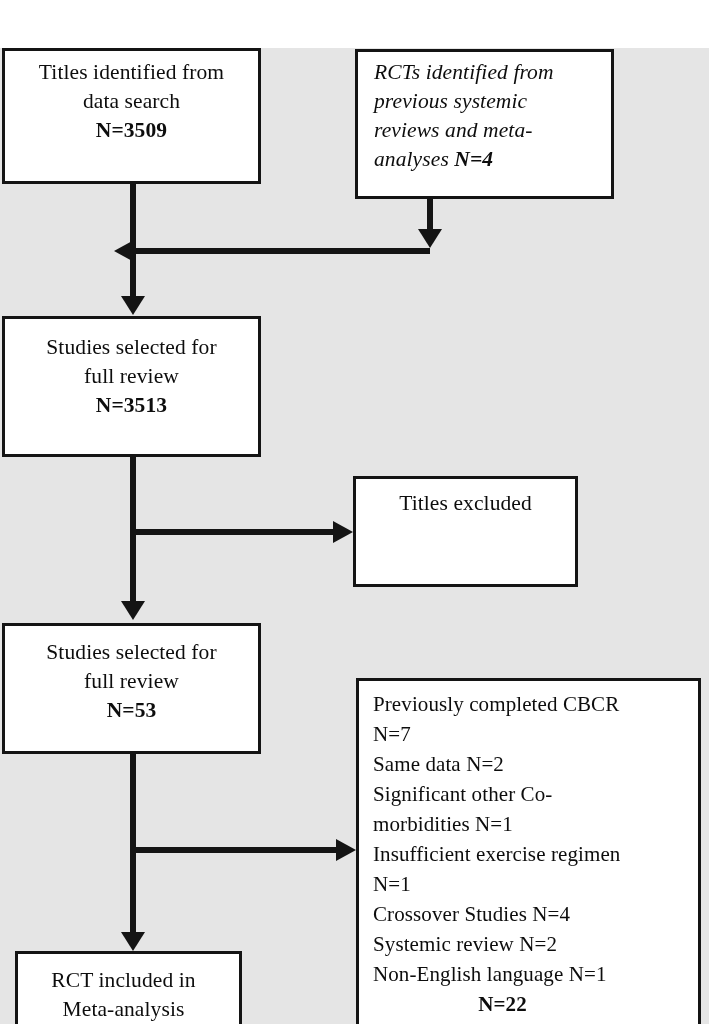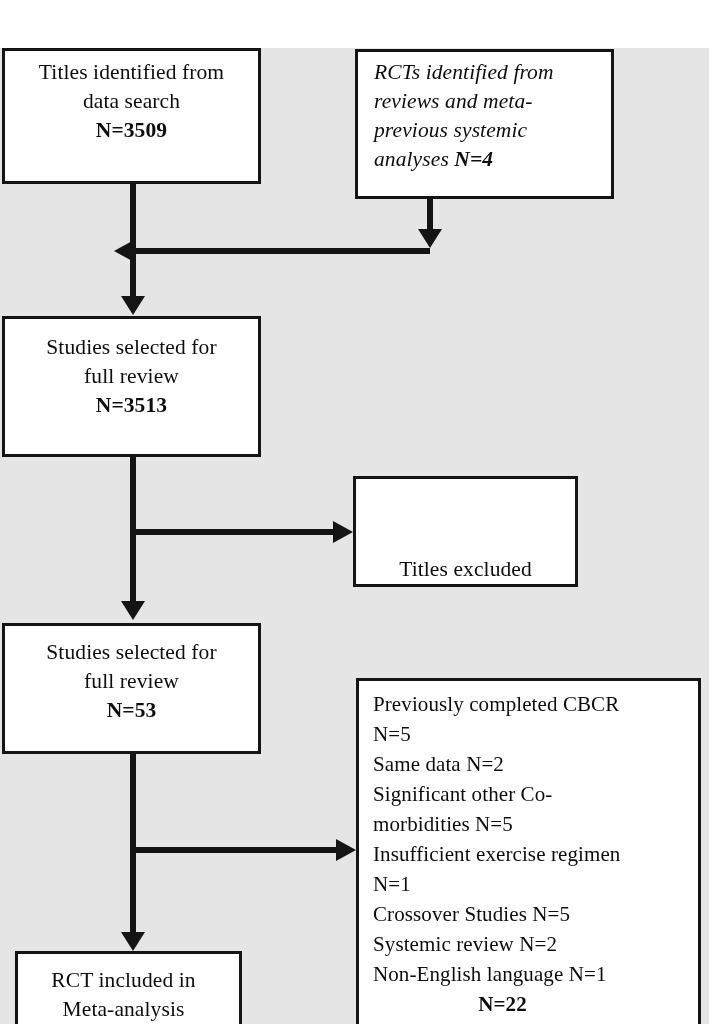--- a/index.html
+++ b/index.html
@@ -37,21 +37,21 @@
   
   #box-titles-identified { left: 2px;  top: 0px;   width: 259px; height: 136px; }
   #box-titles-identified .pad { padding: 7px 12px 0 12px; }
 
   #box-rcts-identified  { left: 355px; top: 1px;   width: 259px; height: 150px; font-style: italic; }
   #box-rcts-identified .pad { padding: 6px 16px 0 16px; }
 
   #box-studies-full-1   { left: 2px;  top: 268px; width: 259px; height: 141px; }
   #box-studies-full-1 .pad { padding: 14px 12px 0 12px; }
 
-  #box-titles-excluded  { left: 353px; top: 428px; width: 225px; height: 111px; justify-content: flex-end; }
+  #box-titles-excluded  { left: 353px; top: 428px; width: 225px; height: 111px; }
   #box-titles-excluded .pad { padding: 10px 10px 0 10px; }
 
   #box-studies-full-2   { left: 2px;  top: 575px; width: 259px; height: 131px; }
   #box-studies-full-2 .pad { padding: 12px 12px 0 12px; }
 
   #box-exclusion-reasons { left: 356px; top: 630px; width: 345px; height: 362px; }
   #box-exclusion-reasons .pad { padding: 8px 4px 0 14px; }
   #box-exclusion-reasons .txt { font-size: 21px; line-height: 30px; }
   #box-exclusion-reasons .total { text-align: center; font-weight: bold; padding-right: 62px; }
 
@@ -100,22 +100,22 @@
     <div class="pad">
       <div class="txt">Titles identified from</div>
       <div class="txt">data search</div>
       <div class="txt bold">N=3509</div>
     </div>
   </div>
 
   <div class="fbox leftal" id="box-rcts-identified">
     <div class="pad">
       <div class="txt">RCTs identified from</div>
+      <div class="txt">previous systemic</div>
       <div class="txt">reviews and meta-</div>
-      <div class="txt">previous systemic</div>
       <div class="txt"><span>analyses </span><span class="bold">N=4</span></div>
     </div>
   </div>
 
   <div class="vline" style="left:130px; top:136px; height:70px;"></div>
 
   <div class="vline" style="left:427px; top:151px; height:36px;"></div>
   <div class="arrow-down" style="left:418px; top:181px;"></div>
 
   <div class="hline" style="left:133px; top:200px; width:297px;"></div>
@@ -154,27 +154,27 @@
 
   <div class="vline" style="left:130px; top:706px; height:180px;"></div>
   <div class="arrow-down" style="left:121px; top:884px;"></div>
 
   <div class="hline" style="left:130px; top:799px; width:208px;"></div>
   <div class="arrow-right" style="left:336px; top:791px;"></div>
 
   <div class="fbox leftal" id="box-exclusion-reasons">
     <div class="pad">
       <div class="txt">Previously completed CBCR</div>
-      <div class="txt">N=5</div>
+      <div class="txt">N=7</div>
       <div class="txt">Same data N=2</div>
       <div class="txt">Significant other Co-</div>
-      <div class="txt">morbidities N=5</div>
+      <div class="txt">morbidities N=1</div>
       <div class="txt">Insufficient exercise regimen</div>
       <div class="txt">N=1</div>
-      <div class="txt">Crossover Studies N=5</div>
+      <div class="txt">Crossover Studies N=4</div>
       <div class="txt">Systemic review N=2</div>
       <div class="txt">Non-English language N=1</div>
       <div class="txt total">N=22</div>
     </div>
   </div>
 
   <div class="fbox center" id="box-rct-included">
     <div class="pad">
       <div class="txt">RCT included in</div>
       <div class="txt">Meta-analysis</div>

